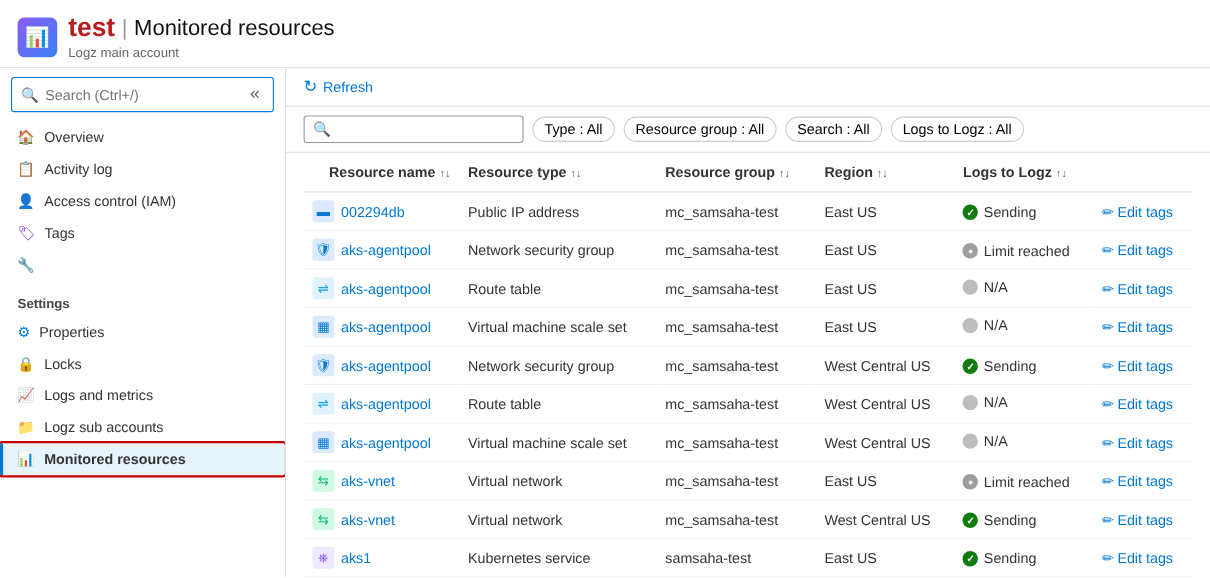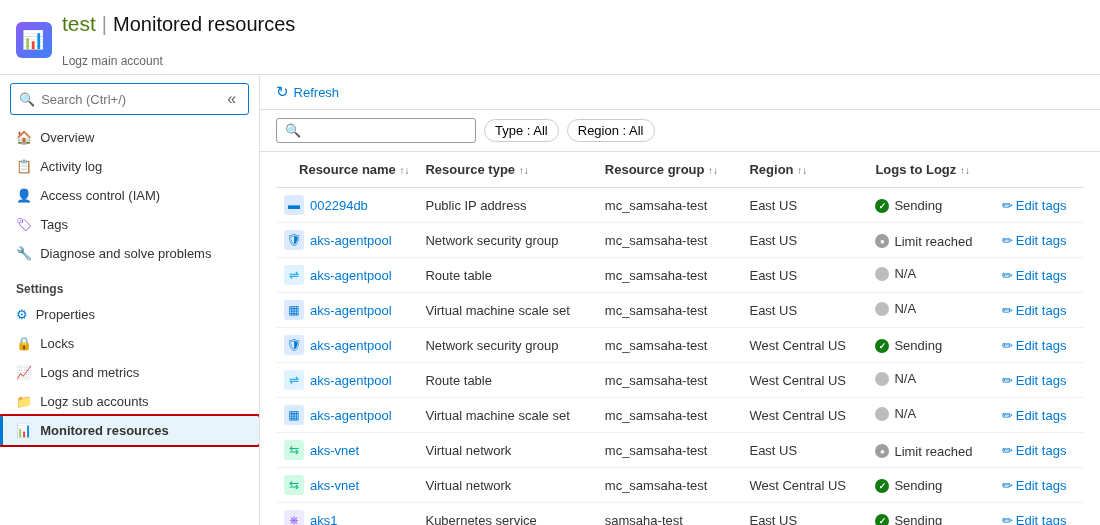--- a/index.html
+++ b/index.html
@@ -43,25 +43,25 @@
   </style>
 </head>
 <body>
 
 <div style="display:flex;align-items:center;gap:10px;padding:12px 16px 6px 16px;border-bottom:1px solid #e0e0e0;">
   <div style="width:36px;height:36px;background:linear-gradient(135deg,#8b5cf6 0%,#3b82f6 100%);border-radius:6px;display:flex;align-items:center;justify-content:center;">
     <span style="color:#fff;font-size:18px;">📊</span>
   </div>
   <div>
     <div style="display:flex;align-items:center;gap:6px;">
-      <span style="font-size:21px;font-weight:400;color:#4d7c0f;">test</span>
+      <span style="font-size:24px;font-weight:700;color:#b91c1c;">test</span>
       <span style="font-size:20px;color:#999;">|</span>
       <span style="font-size:20px;font-weight:400;color:#111;">Monitored resources</span>
     </div>
-    <div style="font-size:12px;color:#666;margin-top:18px;">Logz main account</div>
+    <div style="font-size:12px;color:#666;margin-top:1px;">Logz main account</div>
   </div>
 </div>
 
 <div class="app-body">
 
   <div class="sidebar">
     <div class="search-box-sidebar">
       <span style="color:#0078d4;font-size:13px;">🔍</span>
       <input type="text" style="border: none; outline: none; flex: 1 1 0%; font-size: 13px;" placeholder="Search (Ctrl+/)">
       <span class="collapse-btn">«</span>
@@ -78,21 +78,20 @@
     <div class="sidebar-item">
       <span style="color:#0078d4;">👤</span>
       <span>Access control (IAM)</span>
     </div>
     <div class="sidebar-item">
       <span style="color:#7c3aed;">🏷</span>
       <span>Tags</span>
     </div>
     <div class="sidebar-item">
       <span style="color:#0078d4;">🔧</span>
-      <span>Diagnose and solve problems</span>
     </div>
 
     <div class="sidebar-section-label">Settings</div>
 
     <div class="sidebar-item">
       <span style="color:#0078d4;">⚙</span>
       <span>Properties</span>
     </div>
     <div class="sidebar-item">
       <span style="color:#f59e0b;">🔒</span>
@@ -124,21 +123,27 @@
     </div>
 
     <div class="filter-bar">
       <div class="search-filter">
         <span style="color:#666;">🔍</span>
       </div>
       <button class="filter-pill">
         <span>Type : All</span>
       </button>
       <button class="filter-pill">
-        <span>Region : All</span>
+        <span>Resource group : All</span>
+      </button>
+      <button class="filter-pill">
+        <span>Search : All</span>
+      </button>
+      <button class="filter-pill">
+        <span>Logs to Logz : All</span>
       </button>
     </div>
 
     <div class="table-container">
       <table>
         <thead>
           <tr>
             <th style="cursor:pointer;text-align:right;">
               <span>Resource name</span>
               <span class="sort-icon"> ↑↓</span>

